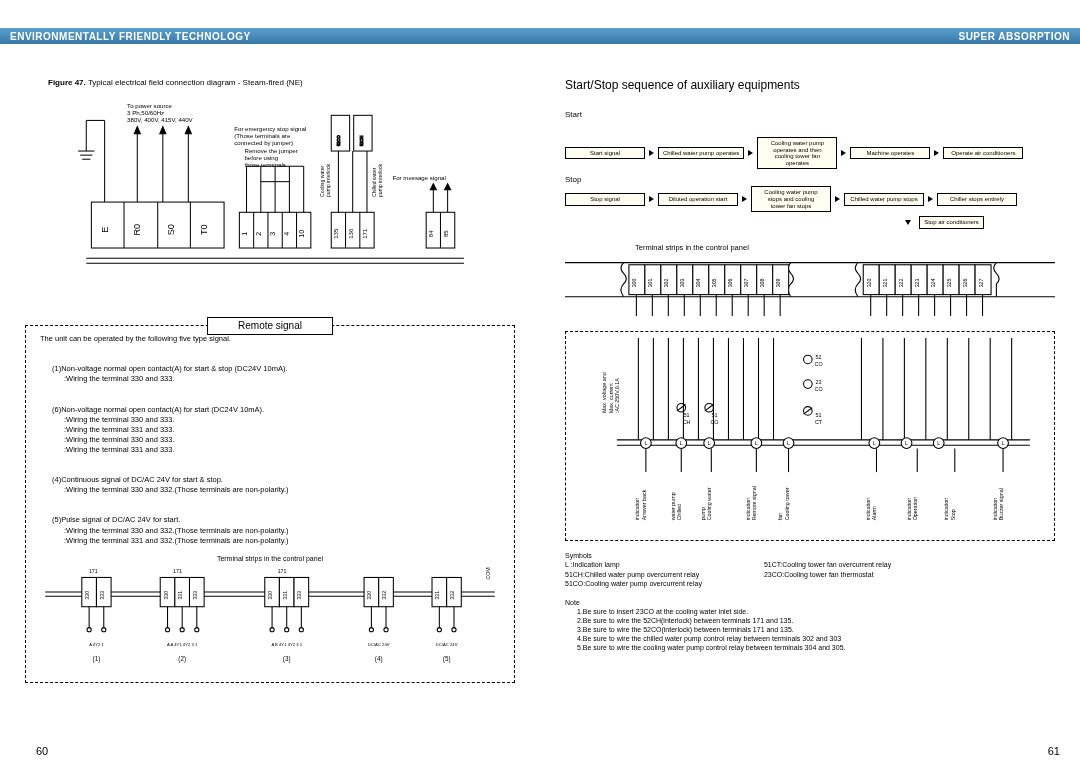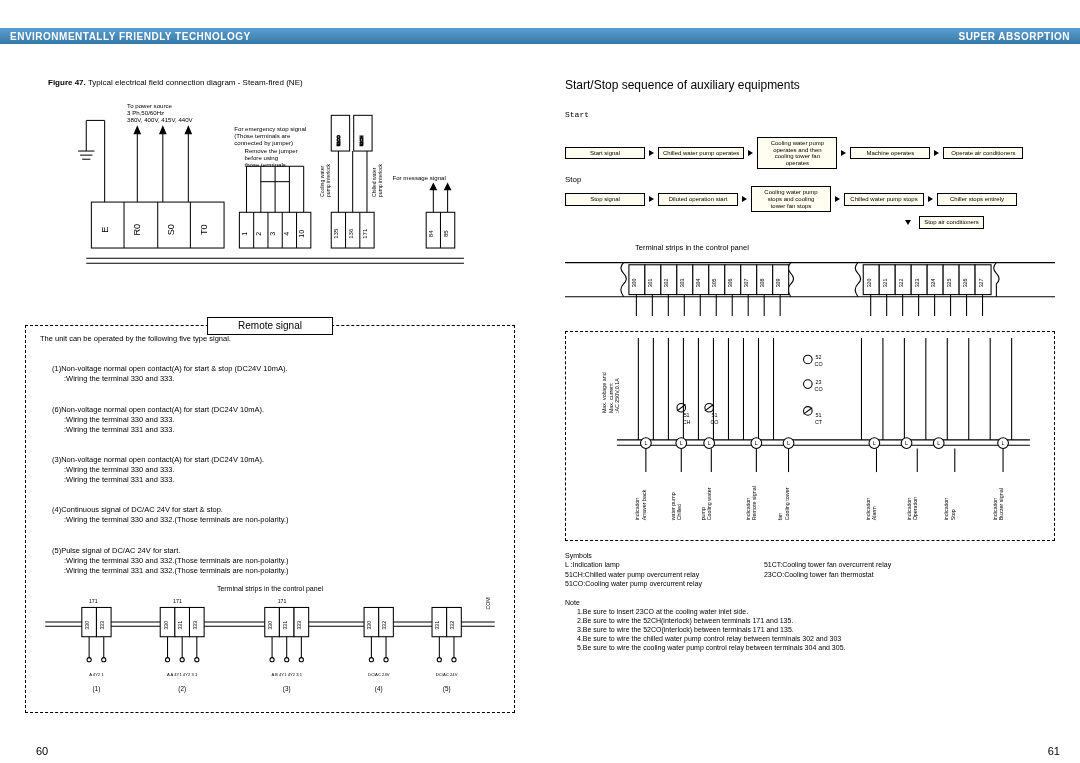--- a/index.html
+++ b/index.html
@@ -200,21 +200,20 @@
   
   <div class="remote-box">
     <div class="remote-title">Remote signal</div>
     <div>The unit can be operated by the following five type signal.</div>
     <div id="remote-lines">
         <div class="indent1">(1)Non-voltage normal open contact(A) for start &amp; stop (DC24V 10mA).</div>
         <div class="indent2">:Wiring the terminal 330 and 333.</div>
         <div class="indent1">(6)Non-voltage normal open contact(A) for start (DC24V 10mA).</div>
         <div class="indent2">:Wiring the terminal 330 and 333.</div>
         <div class="indent2">:Wiring the terminal 331 and 333.</div>
-        <div class="indent1">(3)Non-voltage normal open contact(A) for start (DC24V 10mA).</div>
         <div class="indent2">:Wiring the terminal 330 and 333.</div>
         <div class="indent2">:Wiring the terminal 331 and 333.</div>
         <div class="indent1">(4)Continuous signal of DC/AC 24V for start &amp; stop.</div>
         <div class="indent2">:Wiring the terminal 330 and 332.(Those terminals are non-polarity.)</div>
         <div class="indent1">(5)Pulse signal of DC/AC 24V for start.</div>
         <div class="indent2">:Wiring the terminal 330 and 332.(Those terminals are non-polarity.)</div>
         <div class="indent2">:Wiring the terminal 331 and 332.(Those terminals are non-polarity.)</div>
       </div>
     <div class="terminal-caption">Terminal strips in the control panel</div>
 
@@ -285,21 +284,21 @@
           <text x="389" y="76" font-size="4" text-anchor="middle">DC/AC 24V</text>
         </g>
       <text x="430" y="12" font-size="5" transform="rotate(-90 430 12)">COM</text>
     </svg>
   </div>
 </div>
 
 <div class="page-right">
   <div class="seq-title">Start/Stop sequence of auxiliary equipments</div>
 
-  <div style="font-size:8px; margin:18px 0;font-family:Liberation Mono, monospace;">Start</div>
+  <div style="font-size:8px; margin:18px 0;">Start</div>
   <div class="flow" id="start-flow">
       <div class="fbox">Start signal</div>
       <div class="farrow"></div>
       <div class="fbox">Chilled water pump operates</div>
       <div class="farrow"></div>
       <div class="fbox">Cooling water pump<br>operates and then<br>cooling tower fan<br>operates</div>
       <div class="farrow"></div>
       <div class="fbox">Machine operates</div>
       <div class="farrow"></div>
       <div class="fbox">Operate air conditioners</div>

